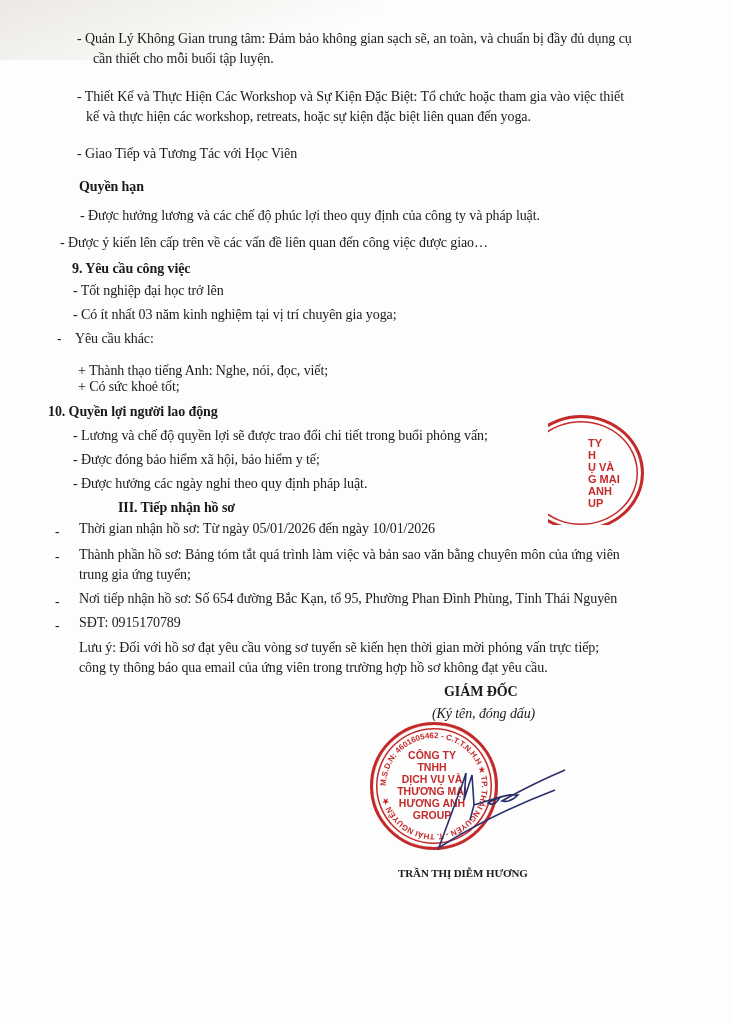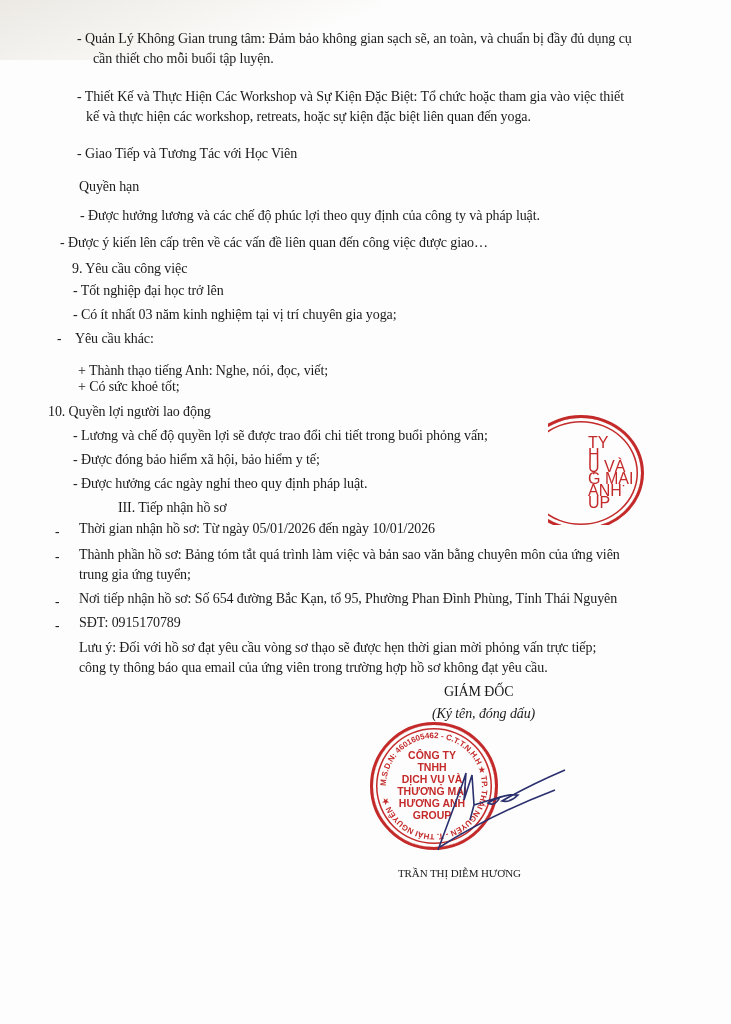--- a/index.html
+++ b/index.html
@@ -7,21 +7,21 @@
     width:731px; height:1024px; overflow:hidden; position:relative;
     background:#fdfdfd;
     font-family:"Liberation Serif", "DejaVu Serif", serif;
     color:#1a1a1a;
   }
   .shade {
     position:absolute; left:0; top:0; width:380px; height:60px;
     background:linear-gradient(160deg, #ece9e4 0%, #f6f5f2 45%, rgba(253,253,253,0) 75%);
   }
   .line { position:absolute; font-size:14px; white-space:nowrap; line-height:18px; letter-spacing:-0.1px; }
-  .b { font-weight:normal; }
+  .b { font-weight:bold; }
   .i { font-style:italic; }
   .dash { position:absolute; font-size:13.6px; line-height:18px; }
   .stamp {
     position:absolute; border-radius:50%;
     border:3px solid #c42a2a; box-shadow: inset 0 0 0 3px #fdfdfd, inset 0 0 0 4.5px #c42a2a;
     color:#c42a2a; font-family:"Liberation Sans","DejaVu Sans",sans-serif; font-weight:bold;
     text-align:center;
   }
   .stamp .inner { position:absolute; left:0; right:4px; font-size:10.5px; line-height:12px; }
   .stamp .ring { position:absolute; inset:0; }
@@ -57,21 +57,21 @@
 <div class="line b" style="left:78px;top:499px;margin-left:40px;">III. Tiếp nhận hồ sơ</div>
 <div class="dash" style="left:55px;top:523px;">-</div>
 <div class="line" style="left:79px;top:520px;">Thời gian nhận hồ sơ: Từ ngày 05/01/2026 đến ngày 10/01/2026</div>
 <div class="dash" style="left:55px;top:548px;">-</div>
 <div class="line" style="left:79px;top:546px;">Thành phần hồ sơ:  Bảng tóm tắt quá trình làm việc  và bản sao văn bằng chuyên môn của ứng viên</div>
 <div class="line" style="left:79px;top:566px;">trung gia ứng tuyển;</div>
 <div class="dash" style="left:55px;top:593px;">-</div>
 <div class="line" style="left:79px;top:590px;">Nơi tiếp nhận hồ sơ: Số 654 đường Bắc Kạn, tổ 95, Phường Phan Đình Phùng, Tỉnh Thái Nguyên</div>
 <div class="dash" style="left:55px;top:617px;">-</div>
 <div class="line" style="left:79px;top:614px;">SĐT: 0915170789</div>
-<div class="line" style="left:79px;top:639px;">Lưu ý: Đối với hồ sơ đạt yêu cầu vòng sơ thạo sẽ được hẹn thời gian mời phỏng vấn trực tiếp;</div>
+<div class="line" style="left:79px;top:639px;">Lưu ý: Đối với hồ sơ đạt yêu cầu vòng sơ tuyển sẽ kiến hẹn thời gian mời phỏng vấn trực tiếp;</div>
 <div class="line" style="left:79px;top:659px;">công ty thông báo qua email của ứng viên trong trường hợp hồ sơ không đạt yêu cầu.</div>
 
 <div class="line b" style="left:444px;top:683px;">GIÁM ĐỐC</div>
 <div class="line i" style="left:432px;top:705px;">(Ký tên, đóng dấu)</div>
 
 <div class="stamp" style="left:370px;top:722px;width:122px;height:122px;">
   <svg class="ring" width="122" height="122" viewBox="0 0 122 122">
     <defs>
         <path id="circ" d="M61,61 m-48,0 a48,48 0 1,1 96,0 a48,48 0 1,1 -96,0"></path>
       </defs>
@@ -88,21 +88,21 @@
     <div>GROUP</div>
   </div>
 </div>
 
 <svg style="position:absolute;left:430px;top:745px;" width="140" height="110" viewBox="0 0 140 110">
   <path d="M8,105 L32,40 L36,28 L34,55 L42,30 L44,60 L40,75 M44,60 Q60,55 70,52 Q65,62 58,58 Q75,48 88,50 Q80,58 72,56 Q100,40 135,25 M10,102 Q60,70 125,45" stroke="#2a2f6e" stroke-width="1.6" fill="none"></path>
 </svg>
 
 <div style="position:absolute;left:548px;top:415px;width:100px;height:110px;overflow:hidden;">
   <div style="position:absolute;left:-30px;top:0;width:120px;height:110px;border-radius:50%;border:3px solid #c42a2a;box-shadow:inset 0 0 0 3px #fdfdfd, inset 0 0 0 4.5px #c42a2a;"></div>
-  <div style="position:absolute;left:40px;top:22px;color:#c42a2a;font-family:'Liberation Sans',sans-serif;font-weight:normal;font-size:16px;line-height:12px;">
+  <div style="position:absolute;left:40px;top:22px;color:#c42a2a;font-family:'Liberation Sans',sans-serif;font-weight:bold;font-size:11px;line-height:12px;">
     <div>TY</div>
     <div>H</div>
     <div>Ụ VÀ</div>
     <div>G MẠI</div>
     <div>ANH</div>
     <div>UP</div>
   </div>
 </div>
 
 <div class="line b" style="left:398px;top:864px;font-size:11px;">TRẦN THỊ DIỄM HƯƠNG</div>

